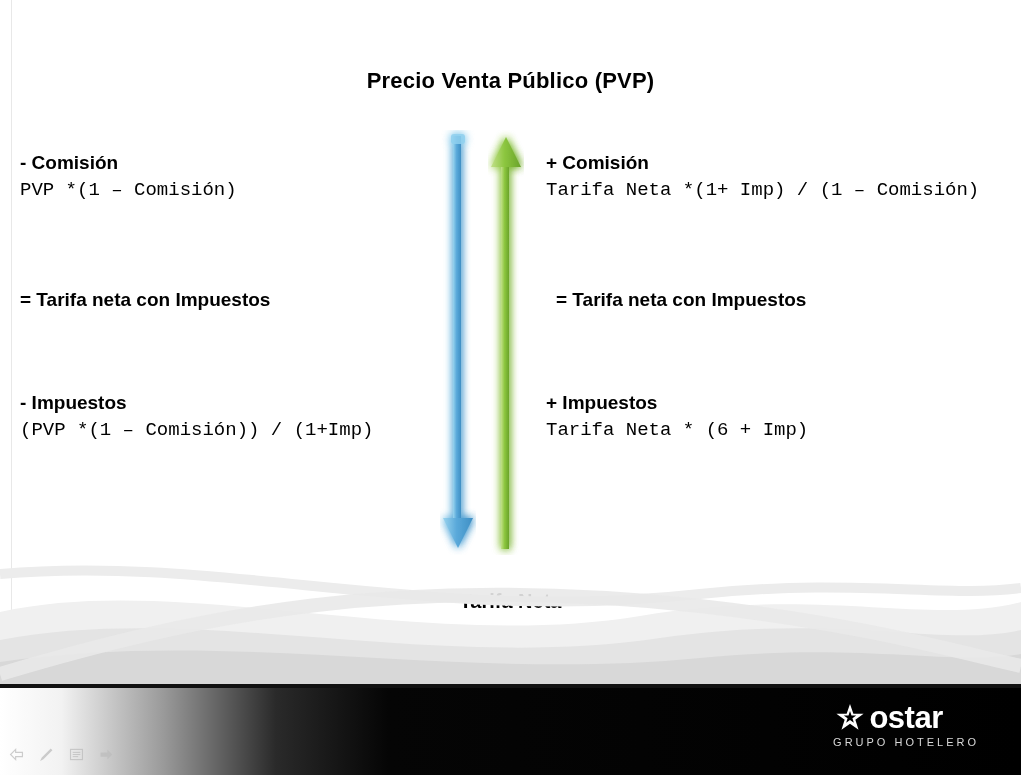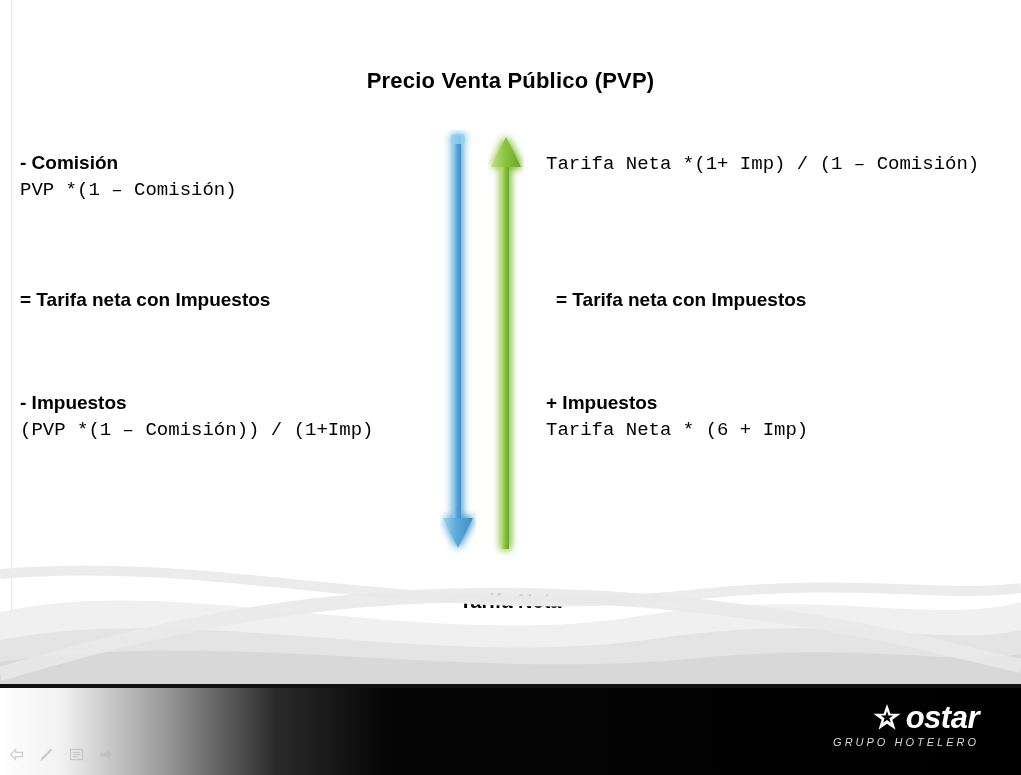--- a/index.html
+++ b/index.html
@@ -121,22 +121,21 @@
     width: 1021px;
     height: 87px;
     background: linear-gradient(to right, #ffffff 0%, #f2f2f2 6%, #9a9a9a 16%, #2a2a2a 27%, #050505 38%, #000000 100%);
   }
   .logo {
     position: absolute;
     right: 42px;
     top: 14px;
     display: flex;
     flex-direction: column;
-    align-items: flex-end;
-    font-style: italic;
+    align-items: center;
   }
   .logo-row {
     display: flex;
     align-items: center;
   }
   .logo-star {
     width: 30px;
     height: 30px;
     margin-right: 4px;
   }
@@ -227,20 +226,21 @@
       </g>
     </svg>
   </div>
 
   <div class="txt left-col blk-left-1">
     <div class="hdr">- Comisión</div>
     <div class="sub">PVP *(1 – Comisión)</div>
   </div>
 
   <div class="txt right-col blk-right-1">
+    <div class="hdr">+ Comisión</div>
     <div class="sub">Tarifa Neta *(1+ Imp) / (1 – Comisión)</div>
   </div>
 
   <div class="txt left-col blk-mid-left">
     <div class="hdr">= Tarifa neta con Impuestos</div>
   </div>
   <div class="txt right-col blk-mid-right">
     <div class="hdr">= Tarifa neta con Impuestos</div>
   </div>
 

